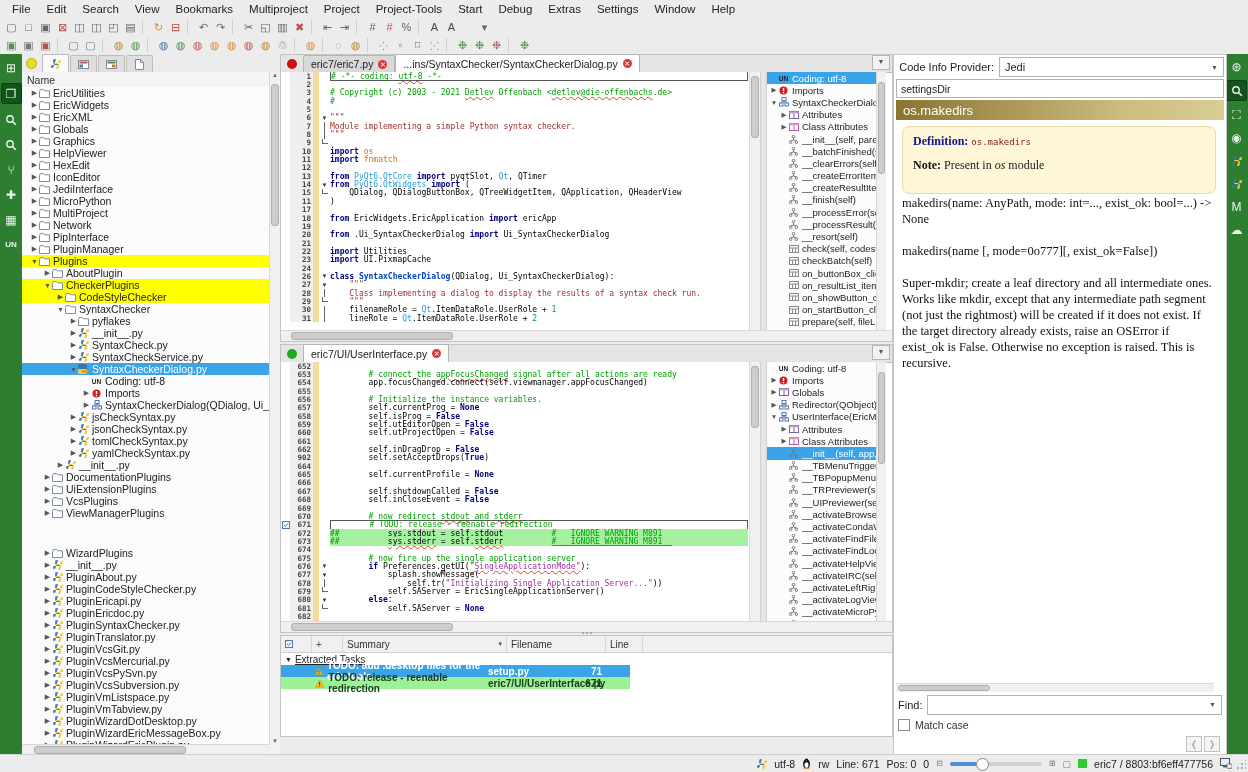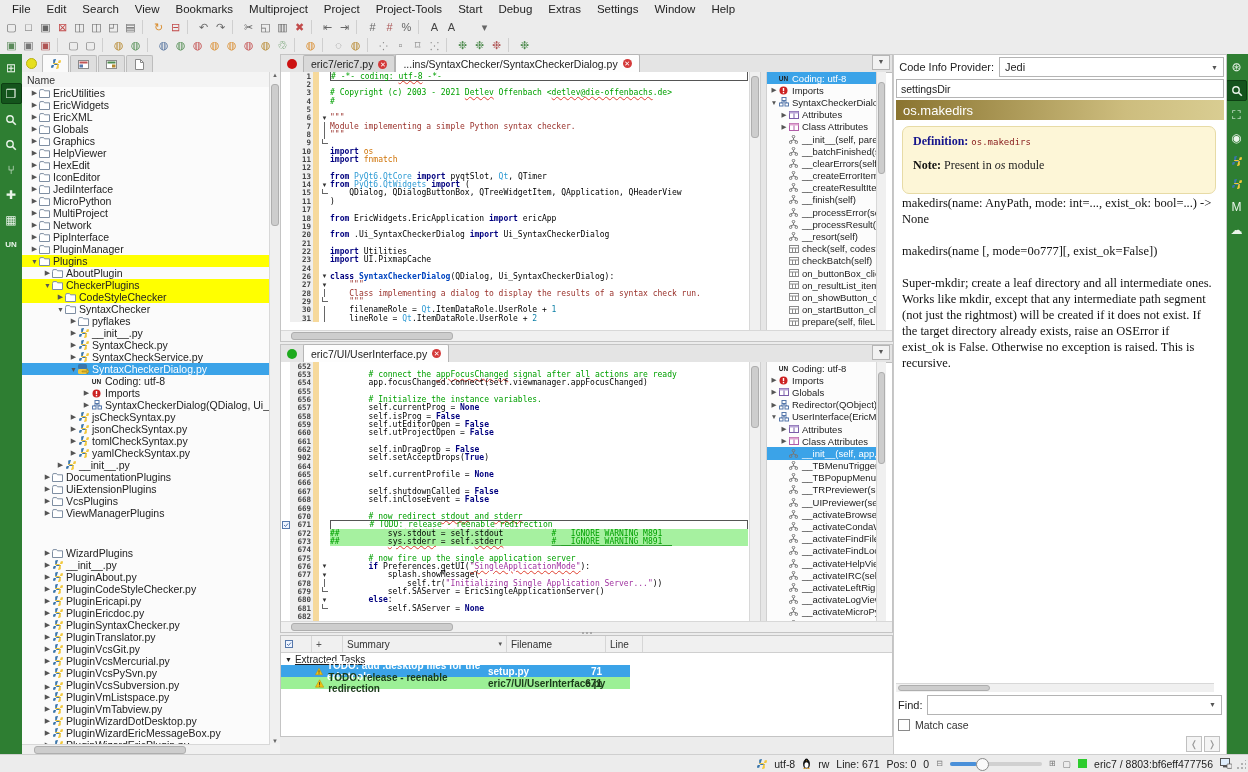--- a/index.html
+++ b/index.html
@@ -774,21 +774,21 @@
       <div class="trow" style="padding-left: 21px;">
         <span class="arr">▶</span>
         <span class="ic">
           <svg width="10" height="10" viewBox="0 0 10 10">
             <path d="M5 0 C2 0 2.2 1.2 2.2 1.2 L2.2 5 L7.8 5 L7.8 6 L1.2 6 C1.2 6 0 5.8 0 8.8 L2.2 8.8 Z" fill="#3a76ab"></path>
             <path d="M5 10 C8 10 7.8 8.8 7.8 8.8 L7.8 5 L2.2 5 L2.2 4 L8.8 4 C8.8 4 10 4.2 10 1.2 L7.8 1.2 Z" fill="#f2c83c"></path>
           </svg>
         </span>
         <span class="lbl">PluginVcsPySvn.py</span>
       </div>
-      <div class="trow" style="padding-left: 21px; align-items: flex-end;">
+      <div class="trow" style="padding-left: 21px;">
         <span class="arr">▶</span>
         <span class="ic">
           <svg width="10" height="10" viewBox="0 0 10 10">
             <path d="M5 0 C2 0 2.2 1.2 2.2 1.2 L2.2 5 L7.8 5 L7.8 6 L1.2 6 C1.2 6 0 5.8 0 8.8 L2.2 8.8 Z" fill="#3a76ab"></path>
             <path d="M5 10 C8 10 7.8 8.8 7.8 8.8 L7.8 5 L2.2 5 L2.2 4 L8.8 4 C8.8 4 10 4.2 10 1.2 L7.8 1.2 Z" fill="#f2c83c"></path>
           </svg>
         </span>
         <span class="lbl">PluginVcsSubversion.py</span>
       </div>
       <div class="trow" style="padding-left: 21px;">

